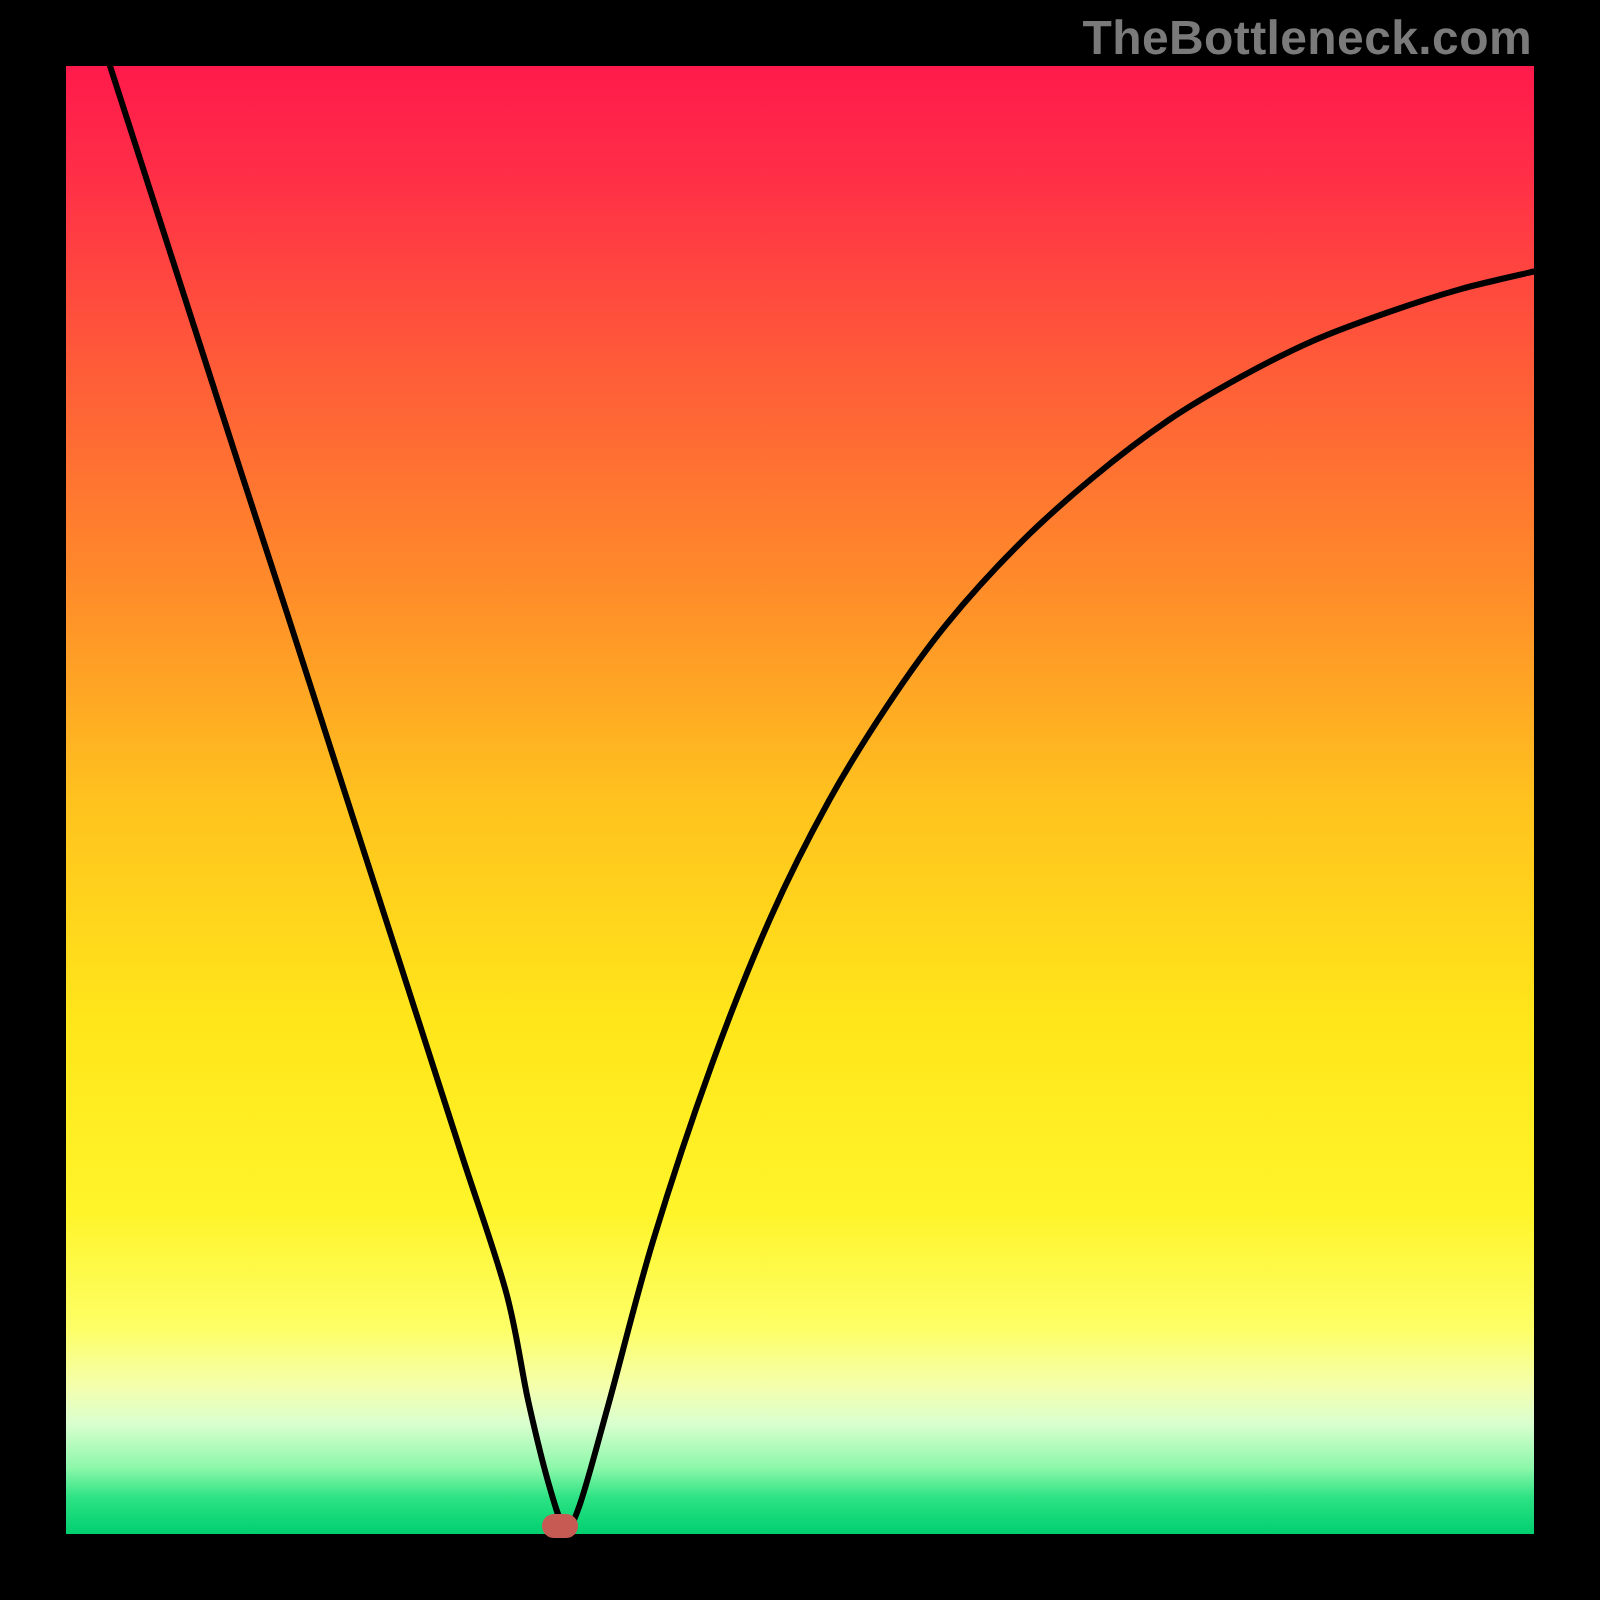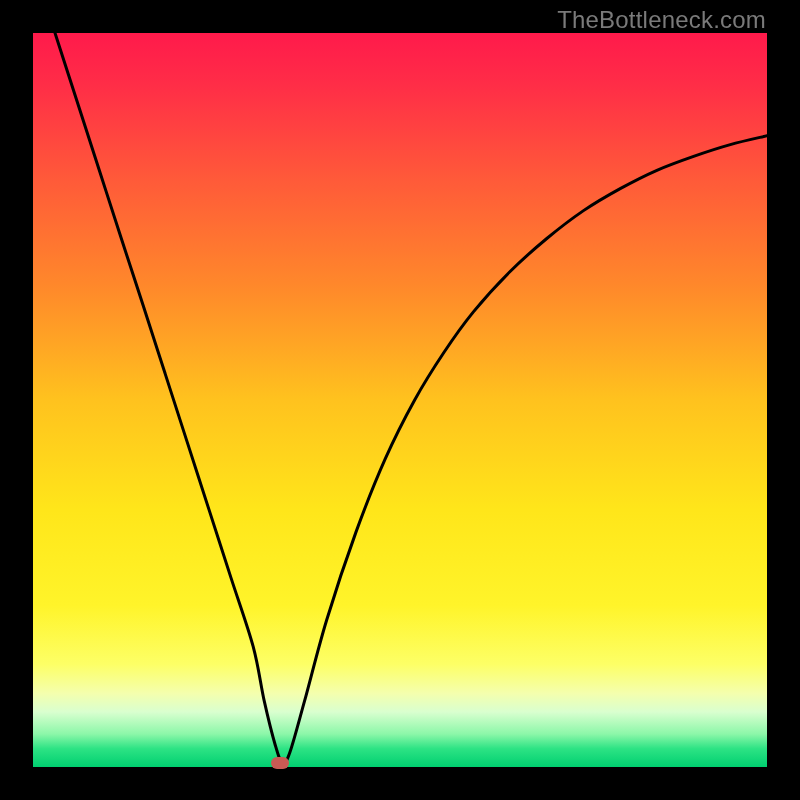--- a/index.html
+++ b/index.html
@@ -25,21 +25,21 @@
     top: 0;
     width: 734px;
     height: 734px;
   }
   .watermark {
     position: absolute;
     top: 6px;
     right: 34px;
     color: #7a7a7a;
     font-size: 24px;
-    font-weight: 400;
+    font-weight: 700;
     letter-spacing: 0.2px;
     font-family: Arial, Helvetica, sans-serif;
   }
   .marker {
     position: absolute;
     width: 18px;
     height: 12px;
     background: #c85a54;
     border-radius: 6px;
     transform: translate(-50%, -50%);

